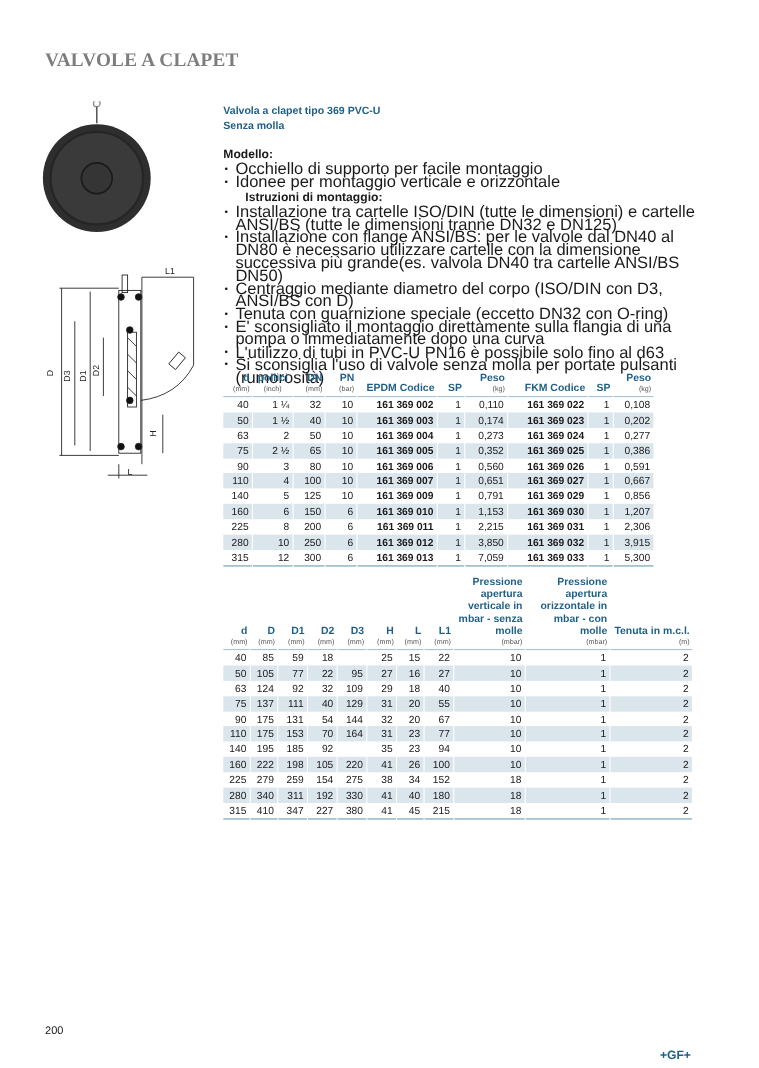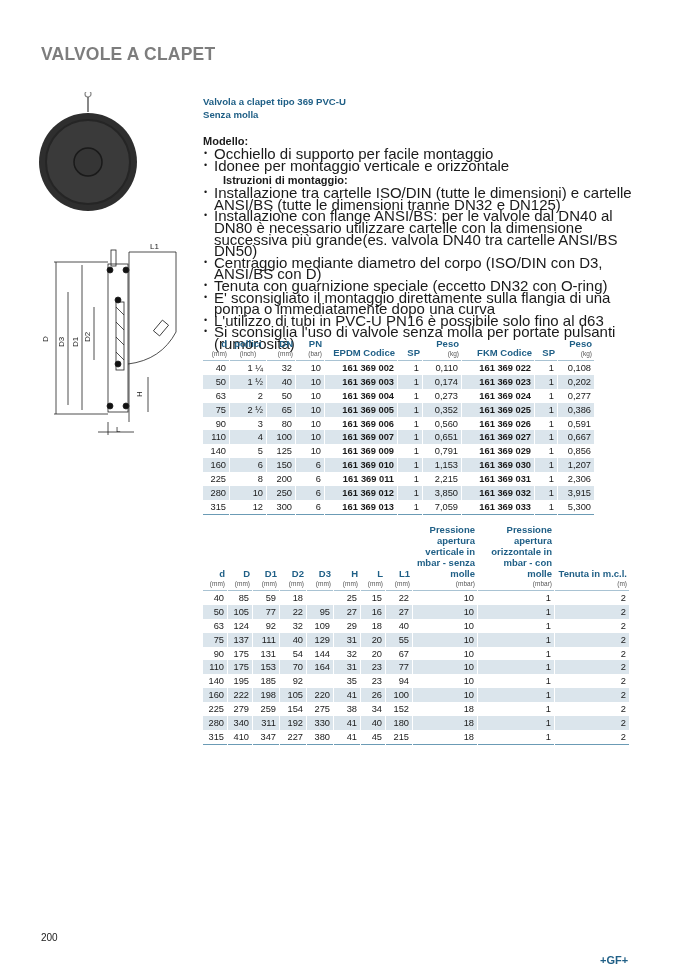--- a/index.html
+++ b/index.html
@@ -1,17 +1,17 @@
 <!DOCTYPE html>
 <html><head>
 <meta charset="utf-8">
 <style>
   html,body{margin:0;padding:0;background:#fff;}
   body{width:690px;height:971px;position:relative;font-family:"DejaVu Sans Condensed","DejaVu Sans",sans-serif;color:#1a1a1a;overflow:hidden;}
-  .page-title{position:absolute;left:41px;top:44px;font-family:Liberation Sans, sans-serif;font-weight:bold;font-size:17.5px;color:#7d7d7d;letter-spacing:0.2px;}
+  .page-title{position:absolute;left:41px;top:44px;font-family:Liberation Serif, serif;font-weight:bold;font-size:17.5px;color:#7d7d7d;letter-spacing:0.2px;}
   .drawing{position:absolute;left:36px;top:92px;width:160px;height:350px;}
   .content{position:absolute;left:203px;top:95px;width:430px;}
   .prod-title{color:#1f5f86;font-weight:bold;font-size:9.6px;line-height:13px;font-family:"Liberation Sans",sans-serif;}
   .section-h{font-weight:bold;font-size:11px;margin-top:14px;line-height:13px;font-family:"Liberation Sans",sans-serif;}
   .section-h.second{margin-top:3px;margin-left:20px;}
   ul.bullets{list-style:none;margin:0;padding:0;}
   ul.bullets li{position:relative;padding-left:11px;font-size:15px;line-height:11.6px;font-family:"Liberation Sans",sans-serif;}
   ul.bullets li::before{content:"•";position:absolute;left:1px;top:0;font-size:9px;}
   table{border-collapse:separate;border-spacing:1px 0;font-family:"Liberation Sans",sans-serif;}
   .t1{position:absolute;left:202px;top:338px;}

